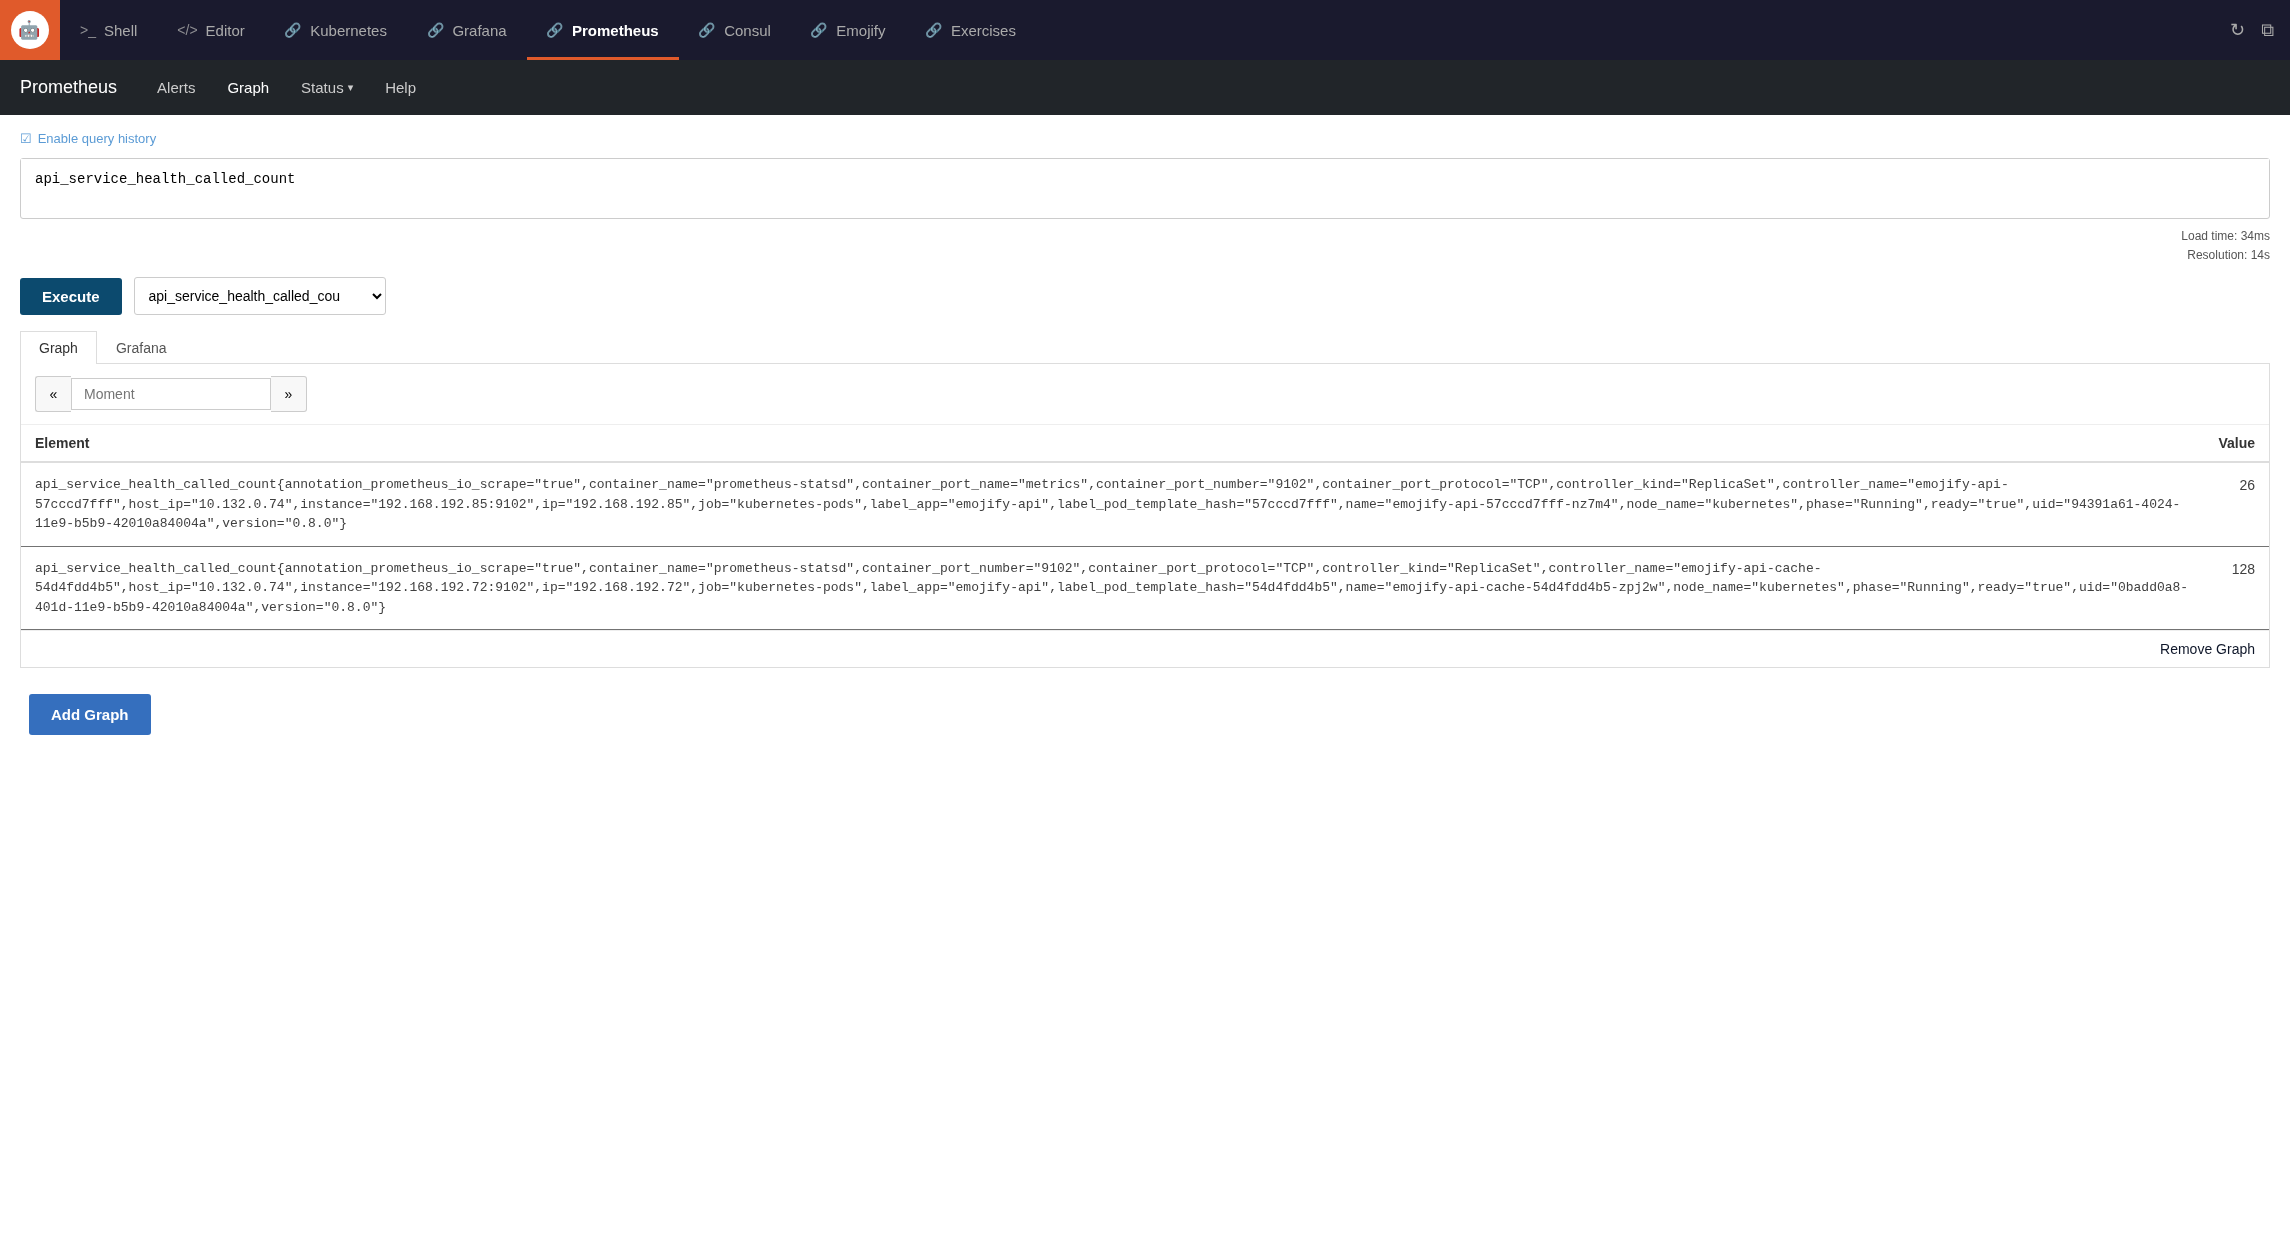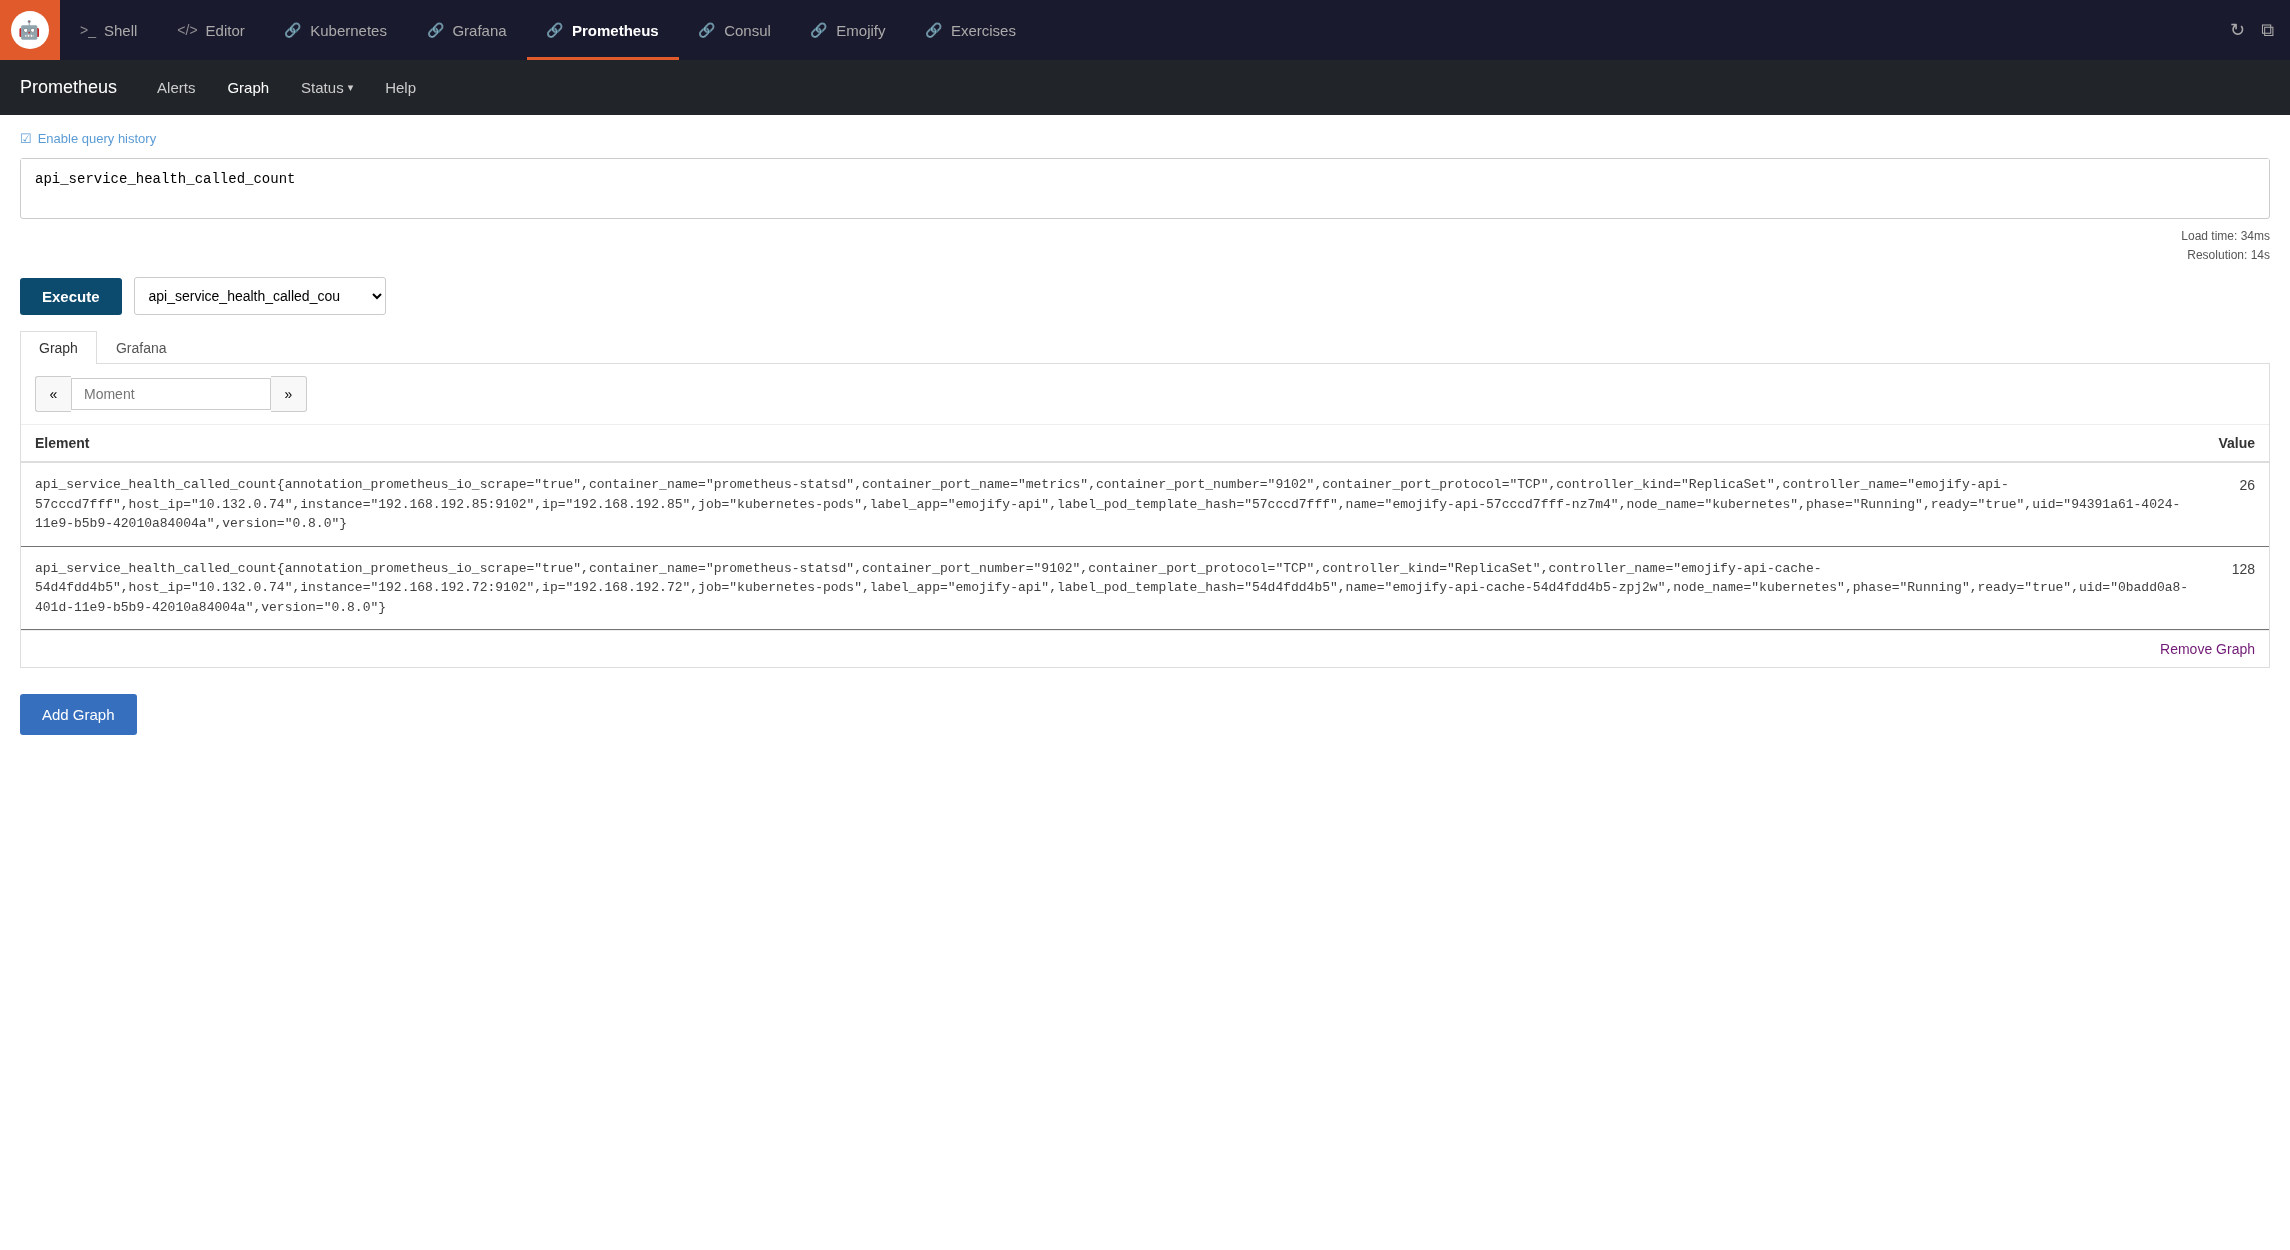--- a/index.html
+++ b/index.html
@@ -275,36 +275,37 @@
       white-space: nowrap;
     }
 
     
     .remove-graph-row {
       text-align: right;
       padding: 10px 14px;
       border-top: 1px solid #eee;
     }
     .remove-graph-link {
-      color: #701a75;
+      color: #0f172a;
       cursor: pointer;
       font-size: 14px;
     }
 
     
     .add-graph-btn {
       background: #356fbe;
       color: white;
       border: none;
       padding: 12px 22px;
       font-size: 15px;
-      font-weight: 400;
+      font-weight: 700;
       cursor: pointer;
       border-radius: 3px;
       margin-top: 10px;
+      margin-left: 9px;
     }
 
     
     .check-icon { color: #5b9bd5; }
   </style>
 </head>
 <body>
 
 <nav class="top-nav">
   <div class="top-nav-logo">

